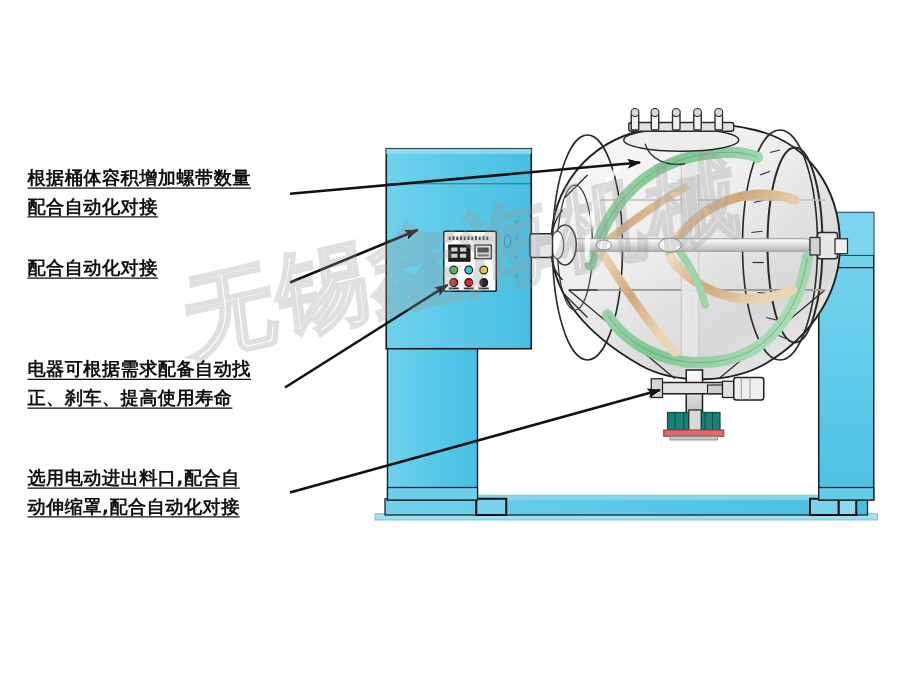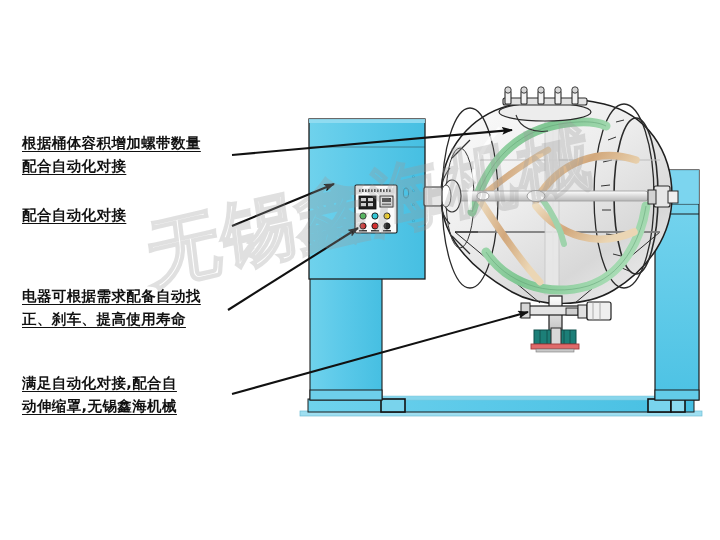--- a/index.html
+++ b/index.html
@@ -314,17 +314,17 @@
   <div class="annot" style="left:22px;top:204px;">
     <span class="ln">配合自动化对接</span>
   </div>
 
   <div class="annot" style="left:22px;top:285px;">
     <span class="ln">电器可根据需求配备自动找</span>
     <span class="ln">正、刹车、提高使用寿命</span>
   </div>
 
   <div class="annot" style="left:22px;top:372px;">
-    <span class="ln">满足自动化对接,配合自</span>
-    <span class="ln">动伸缩罩,无锡鑫海机械</span>
+    <span class="ln">选用电动进出料口,配合自</span>
+    <span class="ln">动伸缩罩,配合自动化对接</span>
   </div>
 
 </div>
 
 </body></html>

